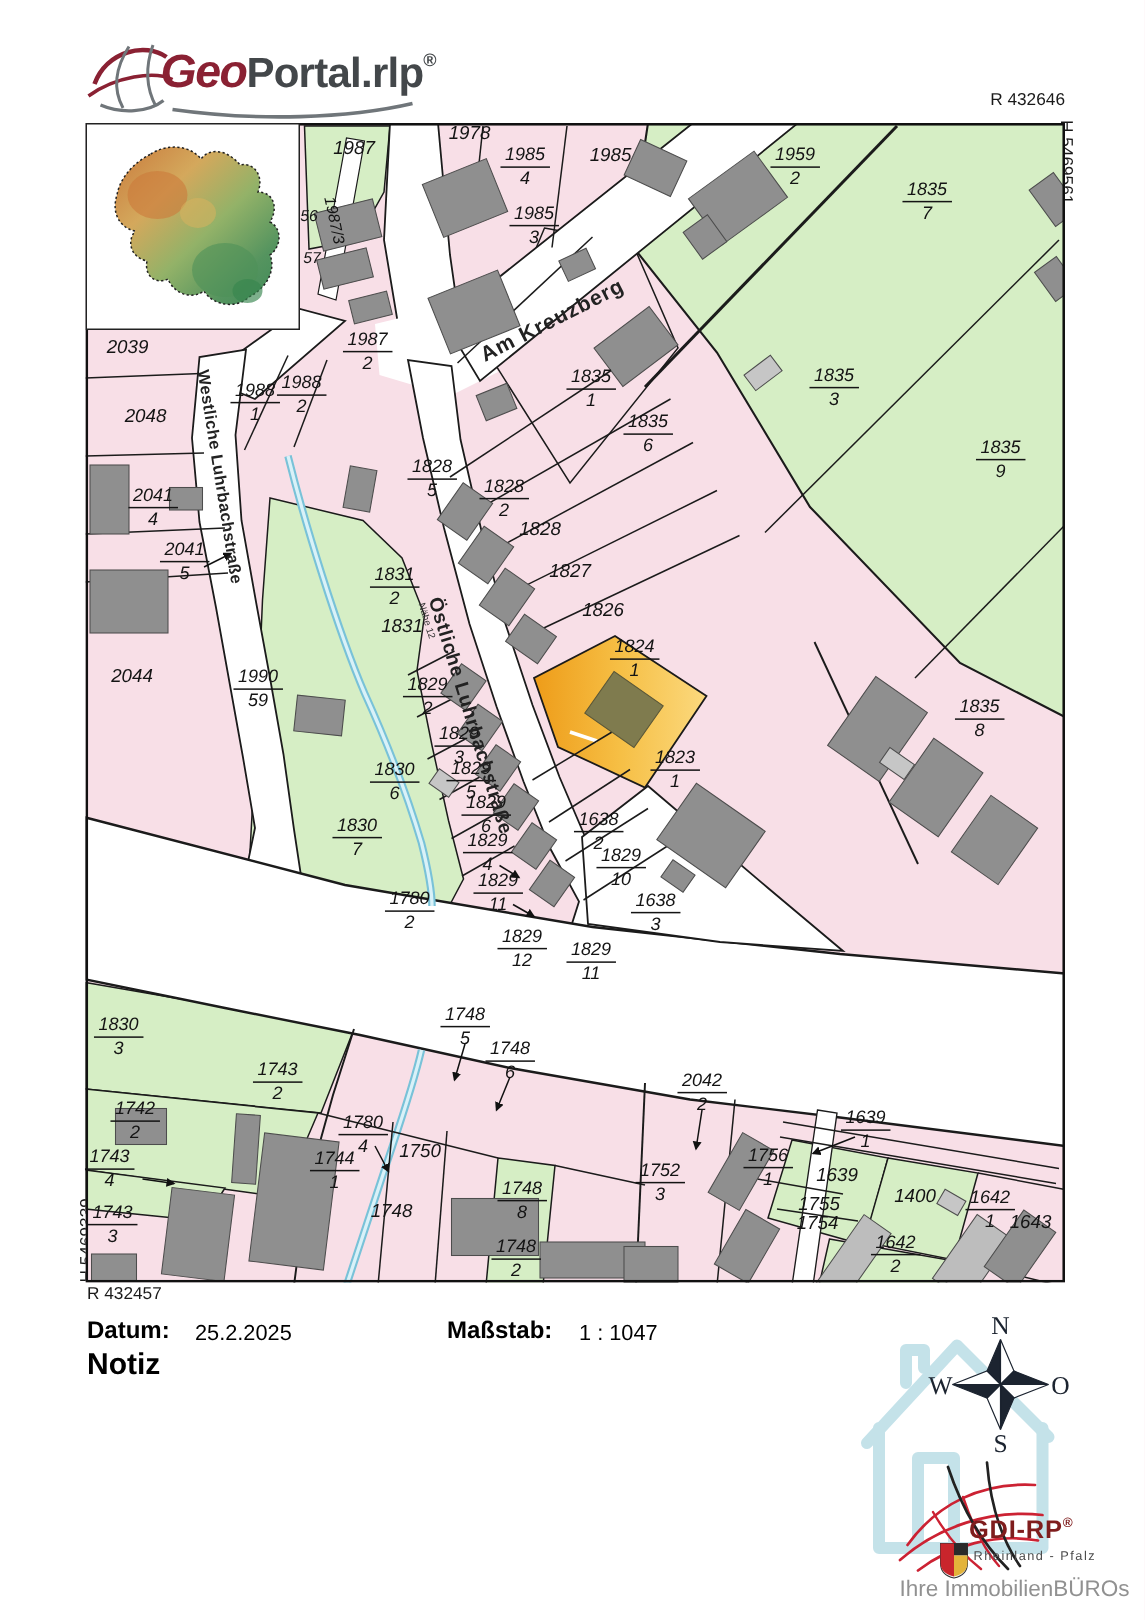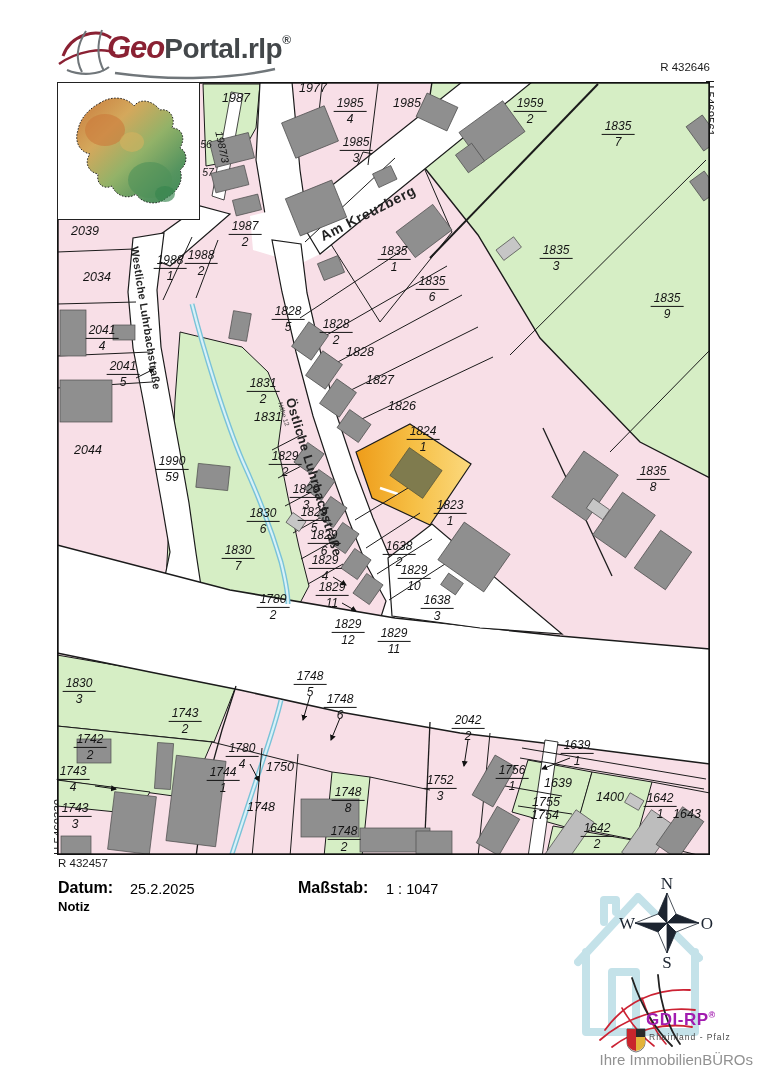--- a/index.html
+++ b/index.html
@@ -25,21 +25,21 @@
   .plabel.single{font-size:12.5px;}
   .plabel.small{font-size:10.5px;}
   
   .street{position:absolute;transform:translate(-50%,-50%);font-weight:bold;color:#222;
           white-space:nowrap;z-index:31;}
   
   .f-bold{position:absolute;font-weight:bold;font-size:16px;color:#000;}
   .f-val{position:absolute;font-size:14.5px;color:#000;}
   .credit{position:absolute;right:10px;top:1051px;font-size:15px;color:#919191;}
   .gdi-name{position:absolute;left:646px;top:1010px;font-weight:bold;font-size:17px;
-            color:#a21caf;letter-spacing:0.5px;}
+            color:#7f1d1d;letter-spacing:0.5px;}
   .gdi-reg{font-size:9px;vertical-align:7px;}
   .gdi-region{position:absolute;left:649px;top:1032px;font-size:8.5px;color:#4a4a4a;letter-spacing:1px;}
   .compass-letter{position:absolute;transform:translate(-50%,-50%);
                   font-family:"Liberation Serif",serif;font-size:17px;color:#1c2430;z-index:32;}
 </style>
 </head>
 <body>
 
 <div class="page">
 
@@ -246,21 +246,21 @@
     <ellipse cx="93" cy="98" rx="22" ry="18" fill="#4e9159" opacity="0.6"></ellipse>
     <ellipse cx="108" cy="112" rx="10" ry="8" fill="#37854e" opacity="0.65"></ellipse>
   </svg>
 
   <div class="street" style="left:368px;top:213px;transform:translate(-50%,-50%) rotate(-27deg);font-size:14px;letter-spacing:0.8px">Am Kreuzberg</div>
   <div class="street" style="left:146px;top:318px;transform:translate(-50%,-50%) rotate(81deg);font-size:11px;letter-spacing:0.3px">Westliche Luhrbachstraße</div>
   <div class="street" style="left:314px;top:477px;transform:translate(-50%,-50%) rotate(73deg);font-size:13px;letter-spacing:0.5px">Östliche Luhrbachstraße</div>
   <div class="street" style="left:284px;top:414px;transform:translate(-50%,-50%) rotate(73deg);font-size:6.5px;font-weight:normal;color:#333">Nähe 12</div>
 
   <div class="plabel single" style="left:236px;top:99px"><span>1987</span></div>
-  <div class="plabel single" style="left:313px;top:89px"><span>1977</span></div>
+  <div class="plabel single" style="left:313px;top:89px"><span>1978</span></div>
   <div class="plabel" style="left:350px;top:111px">
       <span class="num">1985</span>
       <span class="den">4</span>
     </div>
   <div class="plabel single" style="left:407px;top:104px"><span>1985</span></div>
   <div class="plabel" style="left:356px;top:150px">
       <span class="num">1985</span>
       <span class="den">3</span>
     </div>
   <div class="plabel" style="left:530px;top:111px">
@@ -280,21 +280,21 @@
       <span class="den">2</span>
     </div>
   <div class="plabel" style="left:170px;top:268px">
       <span class="num">1988</span>
       <span class="den">1</span>
     </div>
   <div class="plabel" style="left:201px;top:263px">
       <span class="num">1988</span>
       <span class="den">2</span>
     </div>
-  <div class="plabel single" style="left:97px;top:278px"><span>2034</span></div>
+  <div class="plabel single" style="left:97px;top:278px"><span>2048</span></div>
   <div class="plabel" style="left:394px;top:259px">
       <span class="num">1835</span>
       <span class="den">1</span>
     </div>
   <div class="plabel" style="left:432px;top:289px">
       <span class="num">1835</span>
       <span class="den">6</span>
     </div>
   <div class="plabel" style="left:556px;top:258px">
       <span class="num">1835</span>
@@ -326,21 +326,21 @@
       <span class="num">2041</span>
       <span class="den">5</span>
     </div>
   <div class="plabel single" style="left:402px;top:407px"><span>1826</span></div>
   <div class="plabel single" style="left:268px;top:418px"><span>1831</span></div>
   <div class="plabel" style="left:423px;top:439px">
       <span class="num">1824</span>
       <span class="den">1</span>
     </div>
   <div class="plabel single" style="left:88px;top:451px"><span>2044</span></div>
-  <div class="plabel" style="left:172px;top:469px">
+  <div class="plabel" style="left:172px;top:459px">
       <span class="num">1990</span>
       <span class="den">59</span>
     </div>
   <div class="plabel" style="left:285px;top:464px">
       <span class="num">1829</span>
       <span class="den">2</span>
     </div>
   <div class="plabel" style="left:306px;top:497px">
       <span class="num">1829</span>
       <span class="den">3</span>
@@ -474,21 +474,21 @@
       <span class="num">1756</span>
       <span class="den">1</span>
     </div>
   <div class="plabel single" style="left:546px;top:803px"><span>1755</span></div>
   <div class="plabel single" style="left:545px;top:816px"><span>1754</span></div>
 
   <div class="f-bold" style="left:58px;top:879px">Datum:</div>
   <div class="f-val" style="left:130px;top:881px">25.2.2025</div>
   <div class="f-bold" style="left:298px;top:879px">Maßstab:</div>
   <div class="f-val" style="left:386px;top:881px">1 : 1047</div>
-  <div class="f-bold" style="left:58px;top:899px;font-size:13px">Notiz</div>
+  <div class="f-bold" style="left:58px;top:899px;font-size:20px">Notiz</div>
 
   <svg class="abs" style="left:555px;top:870px" width="208" height="200" viewBox="555 870 208 200">
 
     <g fill="none" stroke="#badde6" stroke-width="8" stroke-linejoin="round" stroke-linecap="round" opacity="0.85">
       <path d="M578,962 L638,897 L699,958"></path>
       <path d="M586,952 L586,1032 L695,1032 L695,952"></path>
       <path d="M612,1032 L612,972 L636,972 L636,1032"></path>
       <path d="M604,922 L604,900 L616,900 L616,912"></path>
     </g>
 

